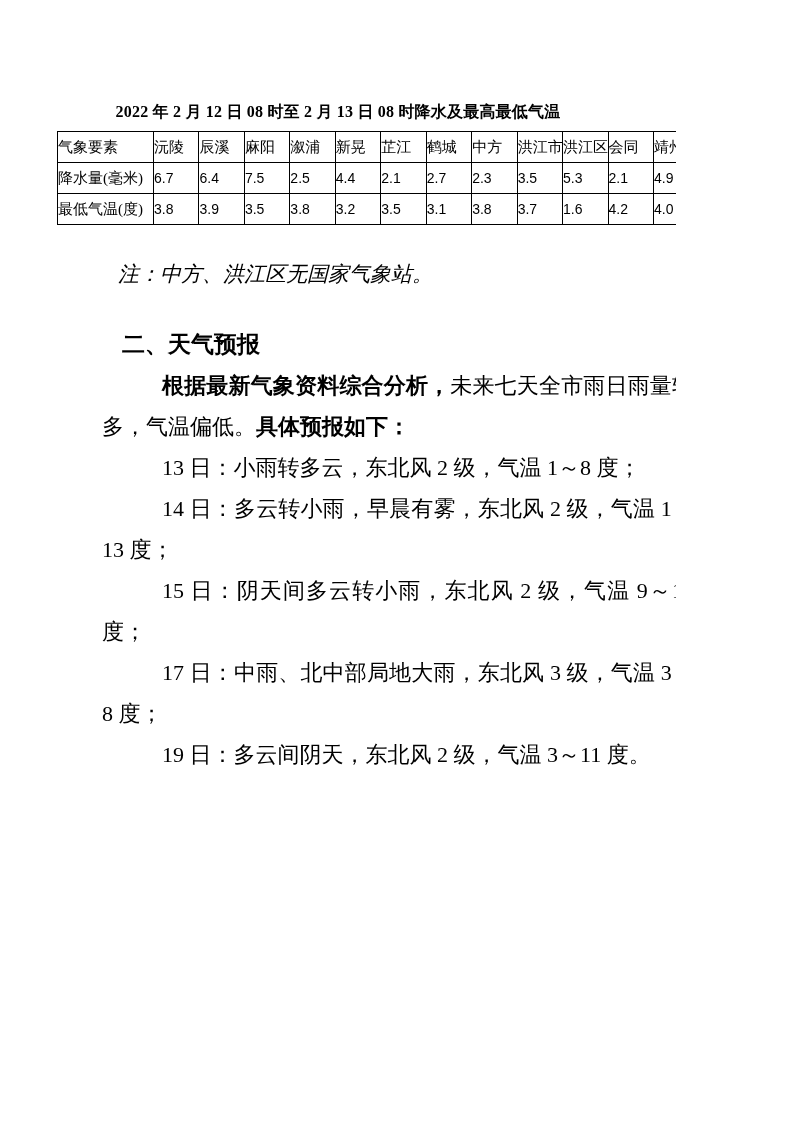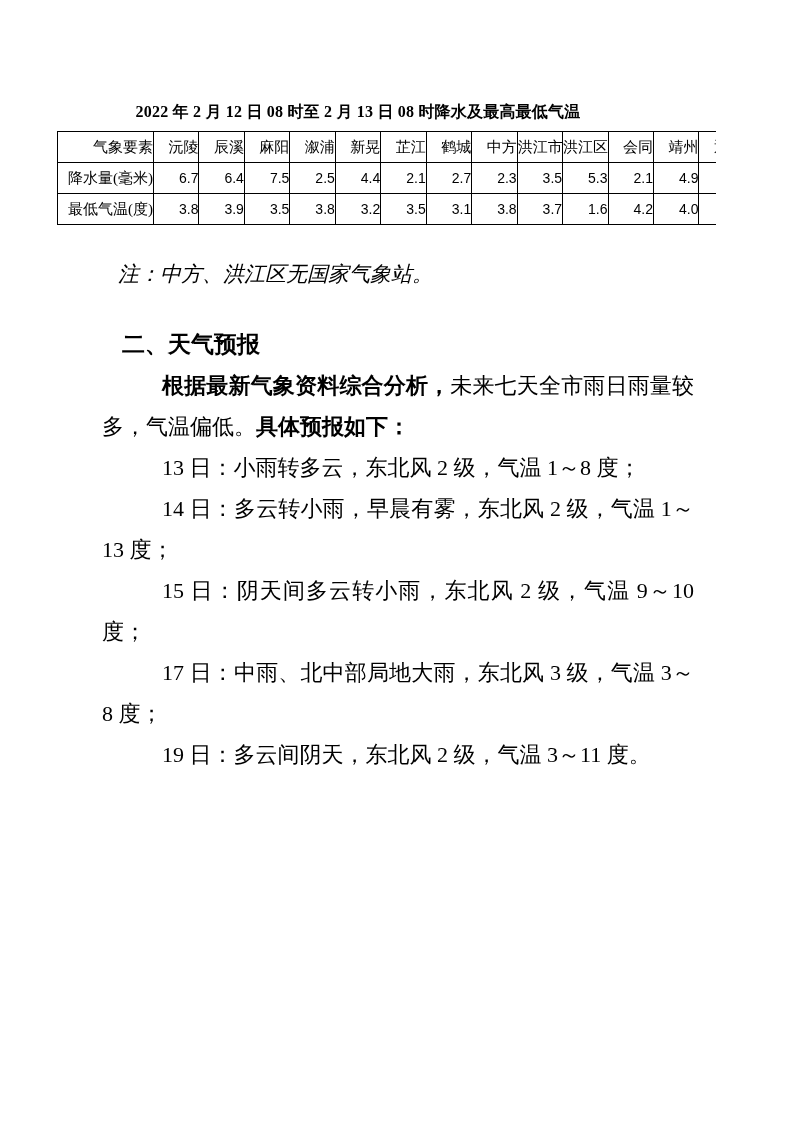--- a/index.html
+++ b/index.html
@@ -4,21 +4,20 @@
 <style>
   html, body { margin: 0; padding: 0; background: #ffffff; }
   .page {
     position: relative;
     width: 676px;
     height: 1122px;
     background: #ffffff;
     color: #000000;
     font-family: "Liberation Serif", serif;
     overflow: hidden;
-    padding-left: 40px;
   }
 
   .doc-title {
     position: absolute;
     top: 102px;
     left: 0;
     width: 100%;
     text-align: center;
     font-size: 16px;
     line-height: 20px;
@@ -30,21 +29,21 @@
   table.weather-table {
     position: absolute;
     top: 131px;
     left: 57px;
     width: 688px;
     border-collapse: collapse;
     table-layout: fixed;
   }
   .weather-table th, .weather-table td {
     border: 1px solid #000000;
-    text-align: right;
+    text-align: left;
     vertical-align: middle;
     height: 30px;
     padding: 0;
     overflow: hidden;
     white-space: nowrap;
   }
   .weather-table th {
     font-weight: normal;
     font-size: 15px;
     font-family: "Liberation Serif", serif;

